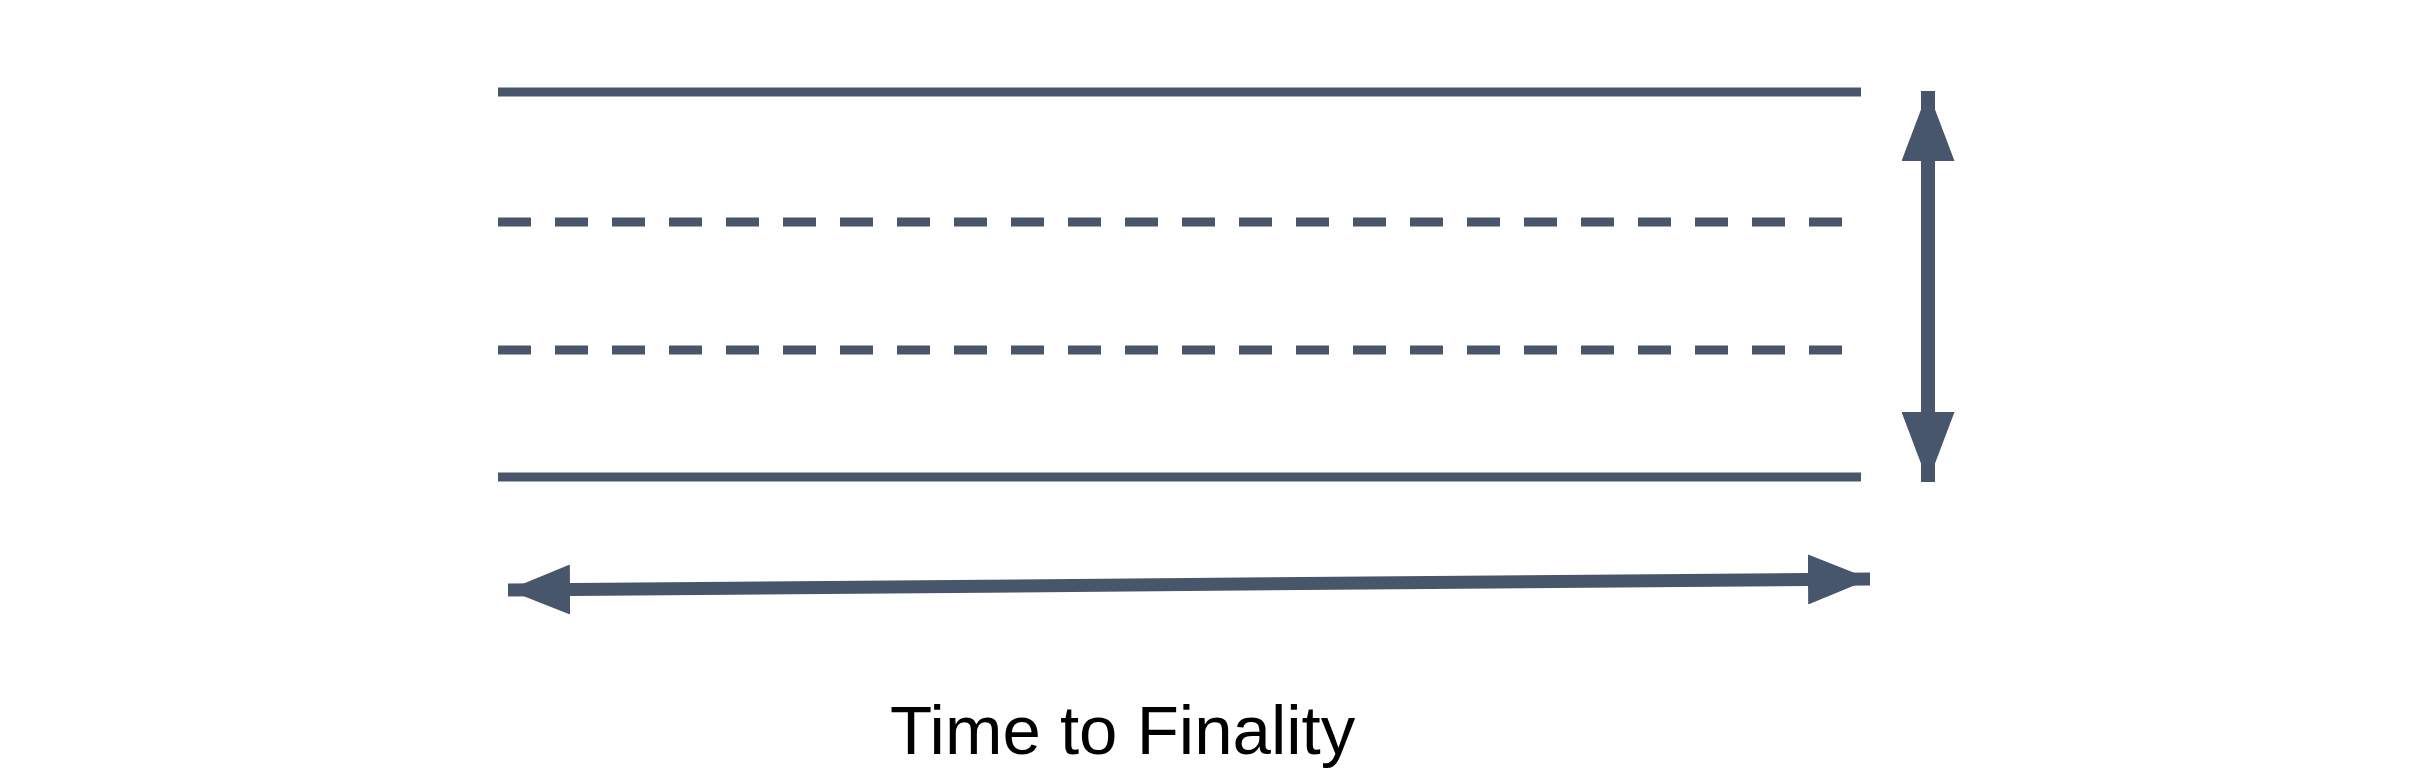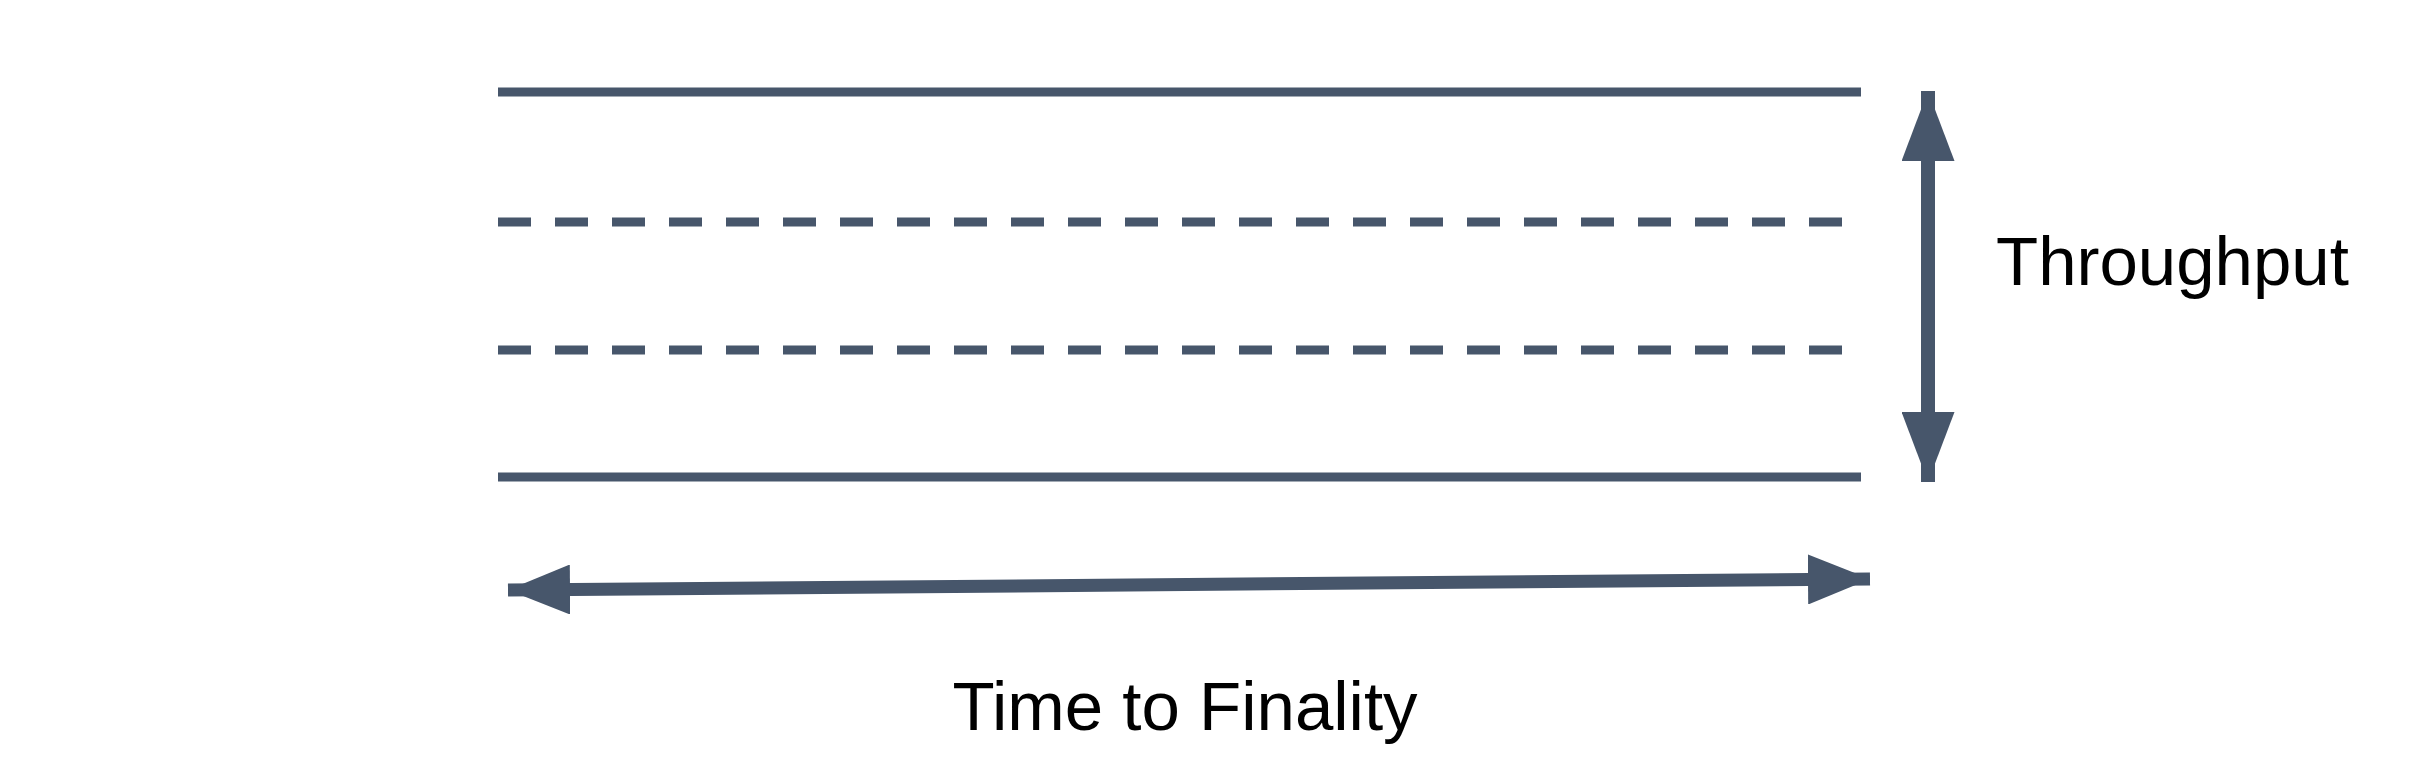--- a/index.html
+++ b/index.html
@@ -53,23 +53,22 @@
     line-height: 1;
     white-space: nowrap;
   }
   .throughput-label {
     left: 1996px;
     top: 227px;
     text-align: left;
   }
   .ttf-label {
     left: 890px;
-    top: 672px;
+    top: 696px;
     width: 590px;
-    text-align: center;
   }
 </style>
 </head>
 <body>
 
 <div class="canvas">
 
   <svg class="diagram-svg" viewBox="0 0 2410 780" xmlns="http://www.w3.org/2000/svg" aria-hidden="true">
     <defs>
       <marker id="head-v" markerUnits="userSpaceOnUse" markerWidth="70" markerHeight="53" refX="70" refY="26.5" orient="auto-start-reverse">
@@ -83,17 +82,16 @@
     <line class="lane-line" x1="498" y1="92" x2="1861" y2="92"></line>
     <line class="lane-line" x1="498" y1="222" x2="1861" y2="222" stroke-dasharray="33 24"></line>
     <line class="lane-line" x1="498" y1="350" x2="1861" y2="350" stroke-dasharray="33 24"></line>
     <line class="lane-line" x1="498" y1="477" x2="1861" y2="477"></line>
 
     <line class="arrow-shaft-v" x1="1928" y1="91" x2="1928" y2="482" marker-start="url(#head-v)" marker-end="url(#head-v)"></line>
 
     <line class="arrow-shaft-h" x1="508" y1="590" x2="1870" y2="579" marker-start="url(#head-h)" marker-end="url(#head-h)"></line>
   </svg>
 
-  <div class="axis-label throughput-label">Throughput</div>
 
   <div class="axis-label ttf-label">Time to Finality</div>
 
 </div>
 
 </body></html>

